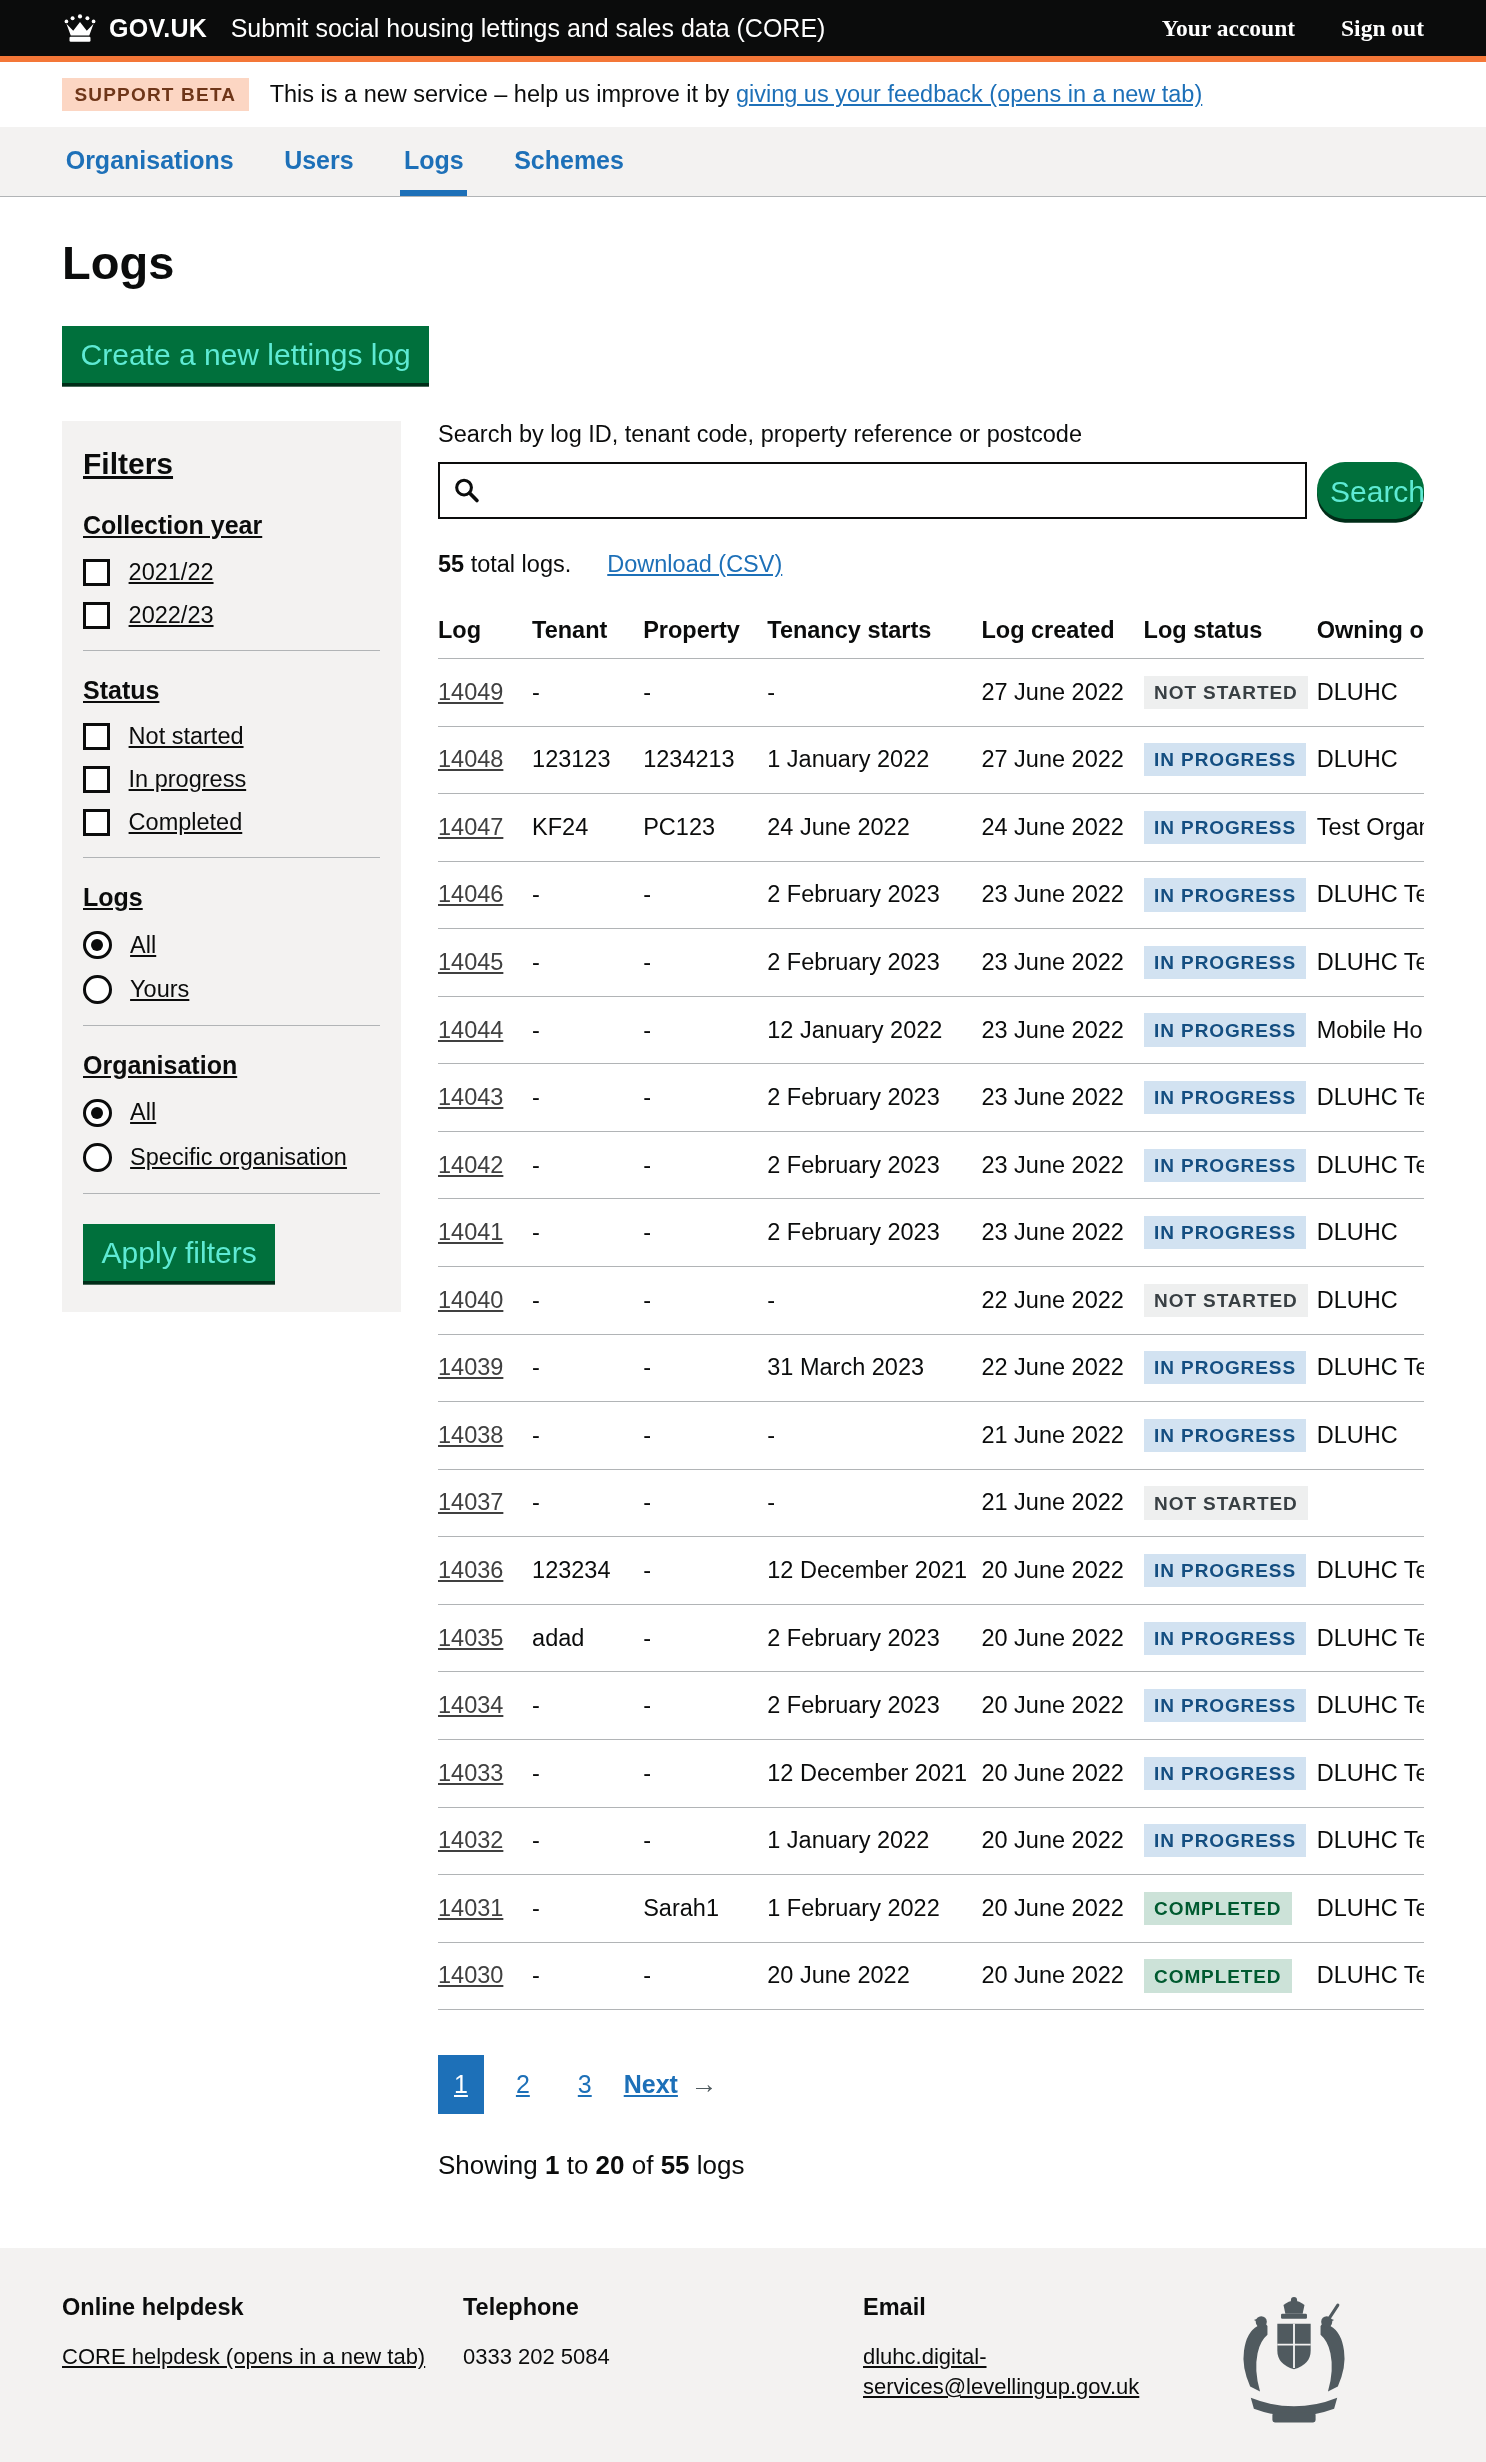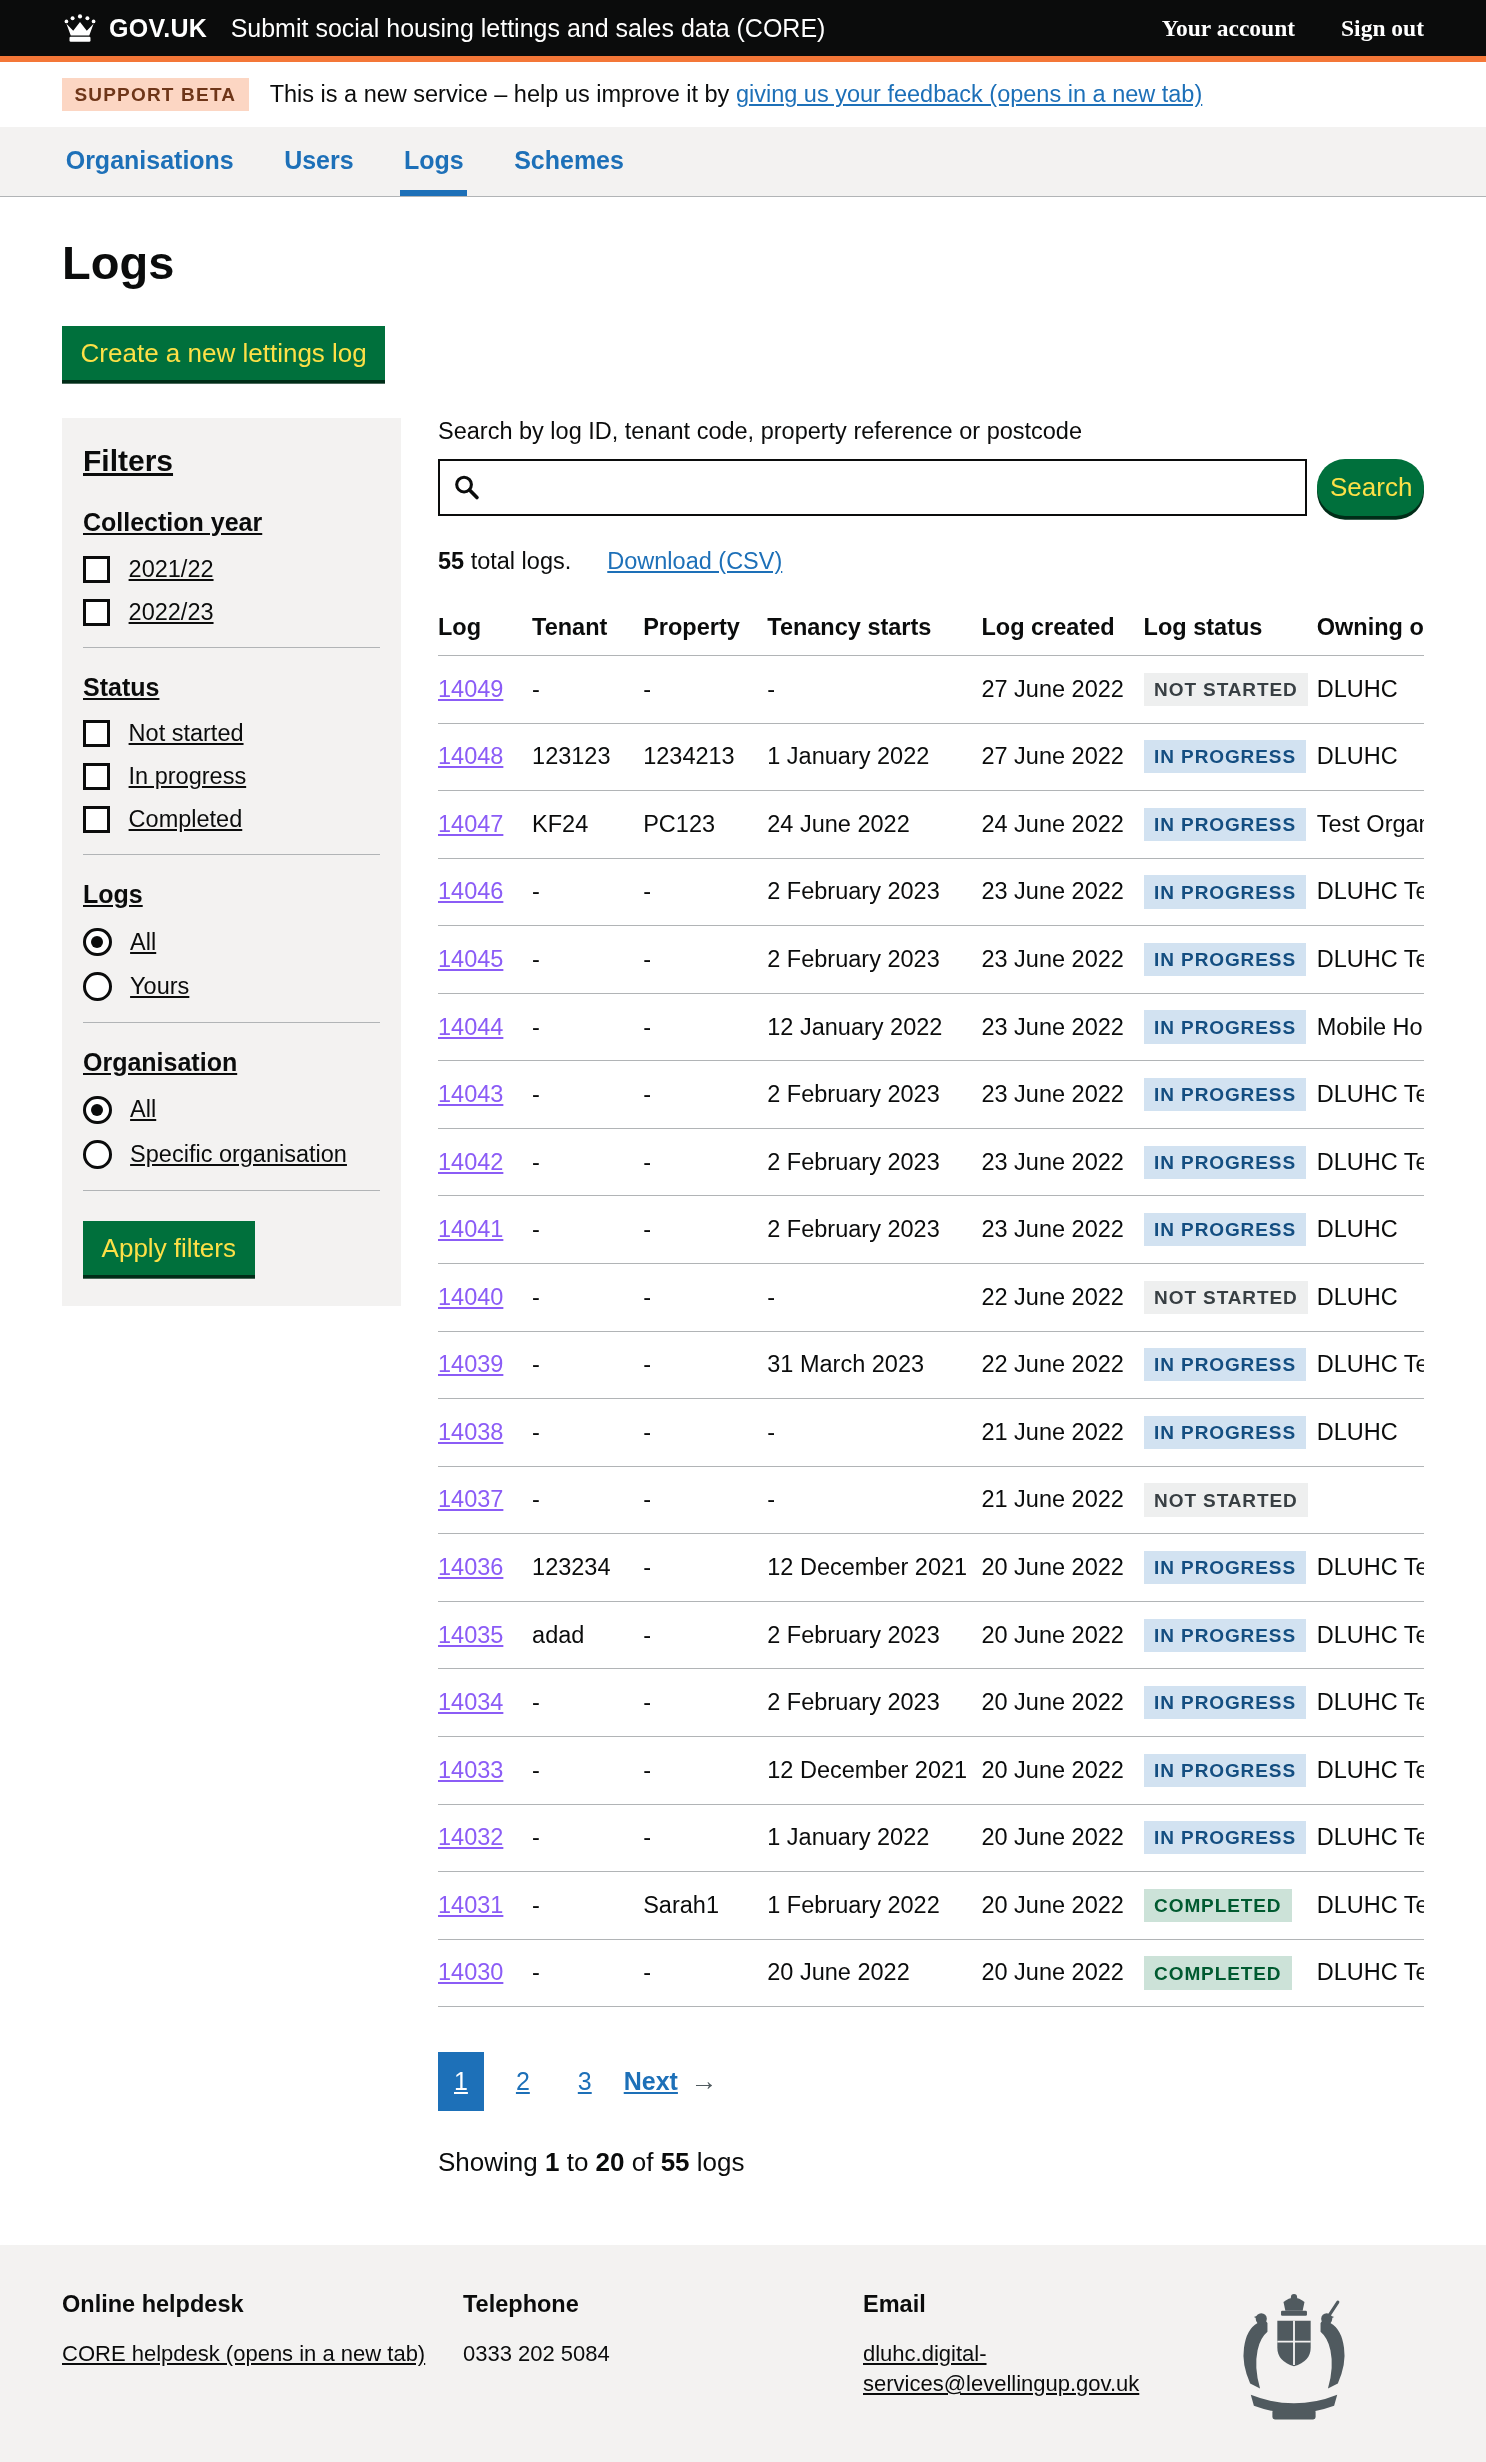--- a/index.html
+++ b/index.html
@@ -20,21 +20,21 @@
   .phase-text a { color:#1d70b8; }
 
   
   .primary-nav { background:#f3f2f1; padding:0 62px; border-bottom:1.9px solid #b1b4b6; display:flex; }
   .nav-item { font-size:25px; font-weight:700; color:#1d70b8; text-decoration:none; padding:18.6px 3.7px 15px; margin-right:43px; cursor:pointer; border-bottom:6.2px solid transparent; }
   .nav-item.active { border-bottom-color:#1d70b8; }
 
   
   .page-wrap { padding:0 62px; }
   h1.page-title { font-size:47px; font-weight:700; margin-top:38px; }
-  .btn-green { display:inline-block; background:#00703c; color:#fde047; border:none; font-family:inherit; font-size:26px; padding:12.4px 18.6px 11px; box-shadow:0 3.7px 0 #002d18; cursor:pointer; }
+  .btn-green { display:inline-block; background:#00703c; color:#5eead4; border:none; font-family:inherit; font-size:30px; padding:12.4px 18.6px 11px; box-shadow:0 3.7px 0 #002d18; cursor:pointer; }
   .create-btn { margin-top:36px; }
 
   
   .main-layout { display:flex; gap:37px; margin-top:38px; align-items:flex-start; }
 
   
   .filters-panel { width:339px; background:#f3f2f1; padding:26px 21px 31px; flex:none;text-decoration:underline; }
   .filters-title { font-size:30px; font-weight:700; margin-bottom:30px; }
   .filter-group-label { font-size:25px; font-weight:700; margin-bottom:18.6px; }
   .filter-option { display:flex; align-items:center; gap:18.6px; margin-bottom:16px; font-size:23.5px; cursor:pointer; }
@@ -57,21 +57,21 @@
   .results-meta b { font-weight:700; }
   .download-link { color:#1d70b8; margin-left:36px; font-size:23.5px; }
 
   
   .table-wrap { margin-top:26px; overflow:hidden; }
   table.logs { border-collapse:collapse; table-layout:fixed; width:1139px; font-size:23.5px; }
   .logs th { text-align:left; font-weight:700; padding:13.6px 15px 13.6px 0; border-bottom:1.9px solid #b1b4b6; white-space:nowrap; overflow:hidden; }
   .logs td { padding:16.7px 15px 16.7px 0; border-bottom:1.9px solid #b1b4b6; vertical-align:middle; white-space:nowrap; overflow:hidden; }
   .logs col.c-log{width:94px}.logs col.c-tenant{width:111px}.logs col.c-prop{width:124px}
   .logs col.c-start{width:214px}.logs col.c-created{width:162px}.logs col.c-status{width:173px}.logs col.c-own{width:260px}
-  .log-link { color:#8b5cf6; text-decoration:underline; cursor:pointer; }
+  .log-link { color:#404040; text-decoration:underline; cursor:pointer; }
   .badge { display:inline-block; font-weight:700; font-size:19px; letter-spacing:0.9px; padding:6.2px 10.5px 5px; white-space:nowrap; }
   .badge.grey { background:#eeefef; color:#383f43; }
   .badge.blue { background:#d2e2f1; color:#144e81; }
   .badge.green { background:#cce2d8; color:#005a30; }
 
   
   .pagination { margin-top:45px; display:flex; align-items:center; font-size:25px; }
   .page-item { color:#1d70b8; text-decoration:underline; padding:15px 16px; margin-right:16px; cursor:pointer; }
   .page-item.active { background:#1d70b8; color:#fff; }
   .page-next { color:#1d70b8; font-weight:700; text-decoration:underline; padding:15px 0; margin-right:12.4px; cursor:pointer; }

